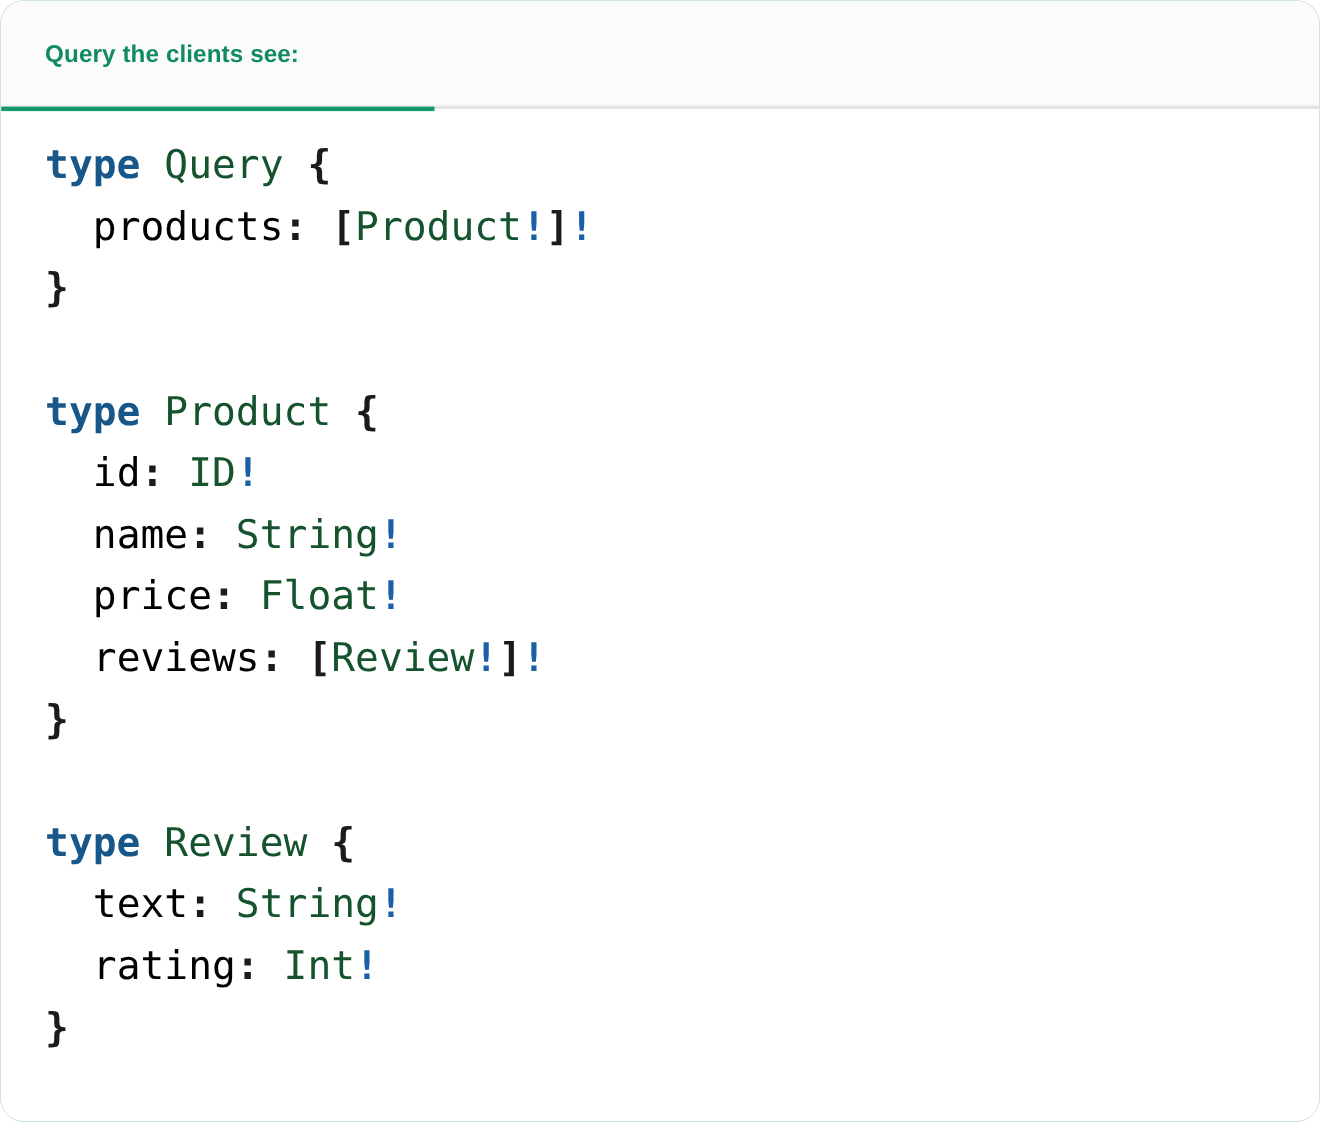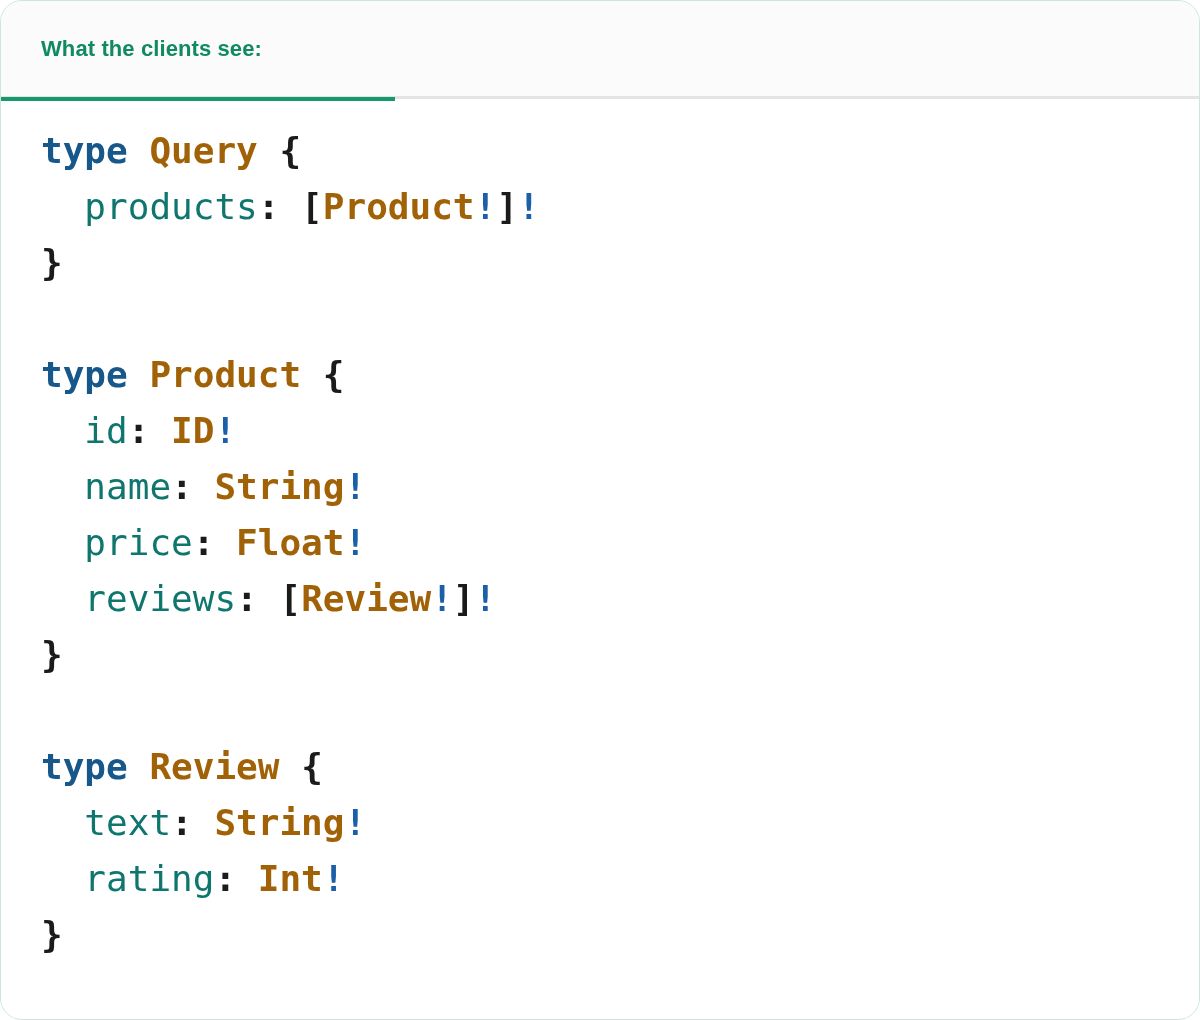--- a/index.html
+++ b/index.html
@@ -86,34 +86,34 @@
   .code-line {
     min-height: 56px;
     white-space: pre;
   }
   .code-line.blank {
     height: 56px;
   }
 
   
   .tok-kw    { color: #17578a; font-weight: 700; text-align: center; }
-  .tok-type  { color: #a16207; font-weight: bold; }
-  .tok-field { color: #0f766e; }
+  .tok-type  { color: #14532d; }
+  .tok-field { color: #000000; }
   .tok-punct { color: #1b1b1b; font-weight: 700; }
   .tok-bang  { color: #1a5fa8; font-weight: 700; }
   .tok-plain { color: #1b1b1b; }
 </style>
 </head>
 <body>
 
 <div class="panel">
 
   <div class="tabstrip">
     <div class="tab">
-      <span class="tab-label">What the clients see:</span>
+      <span class="tab-label">Query the clients see:</span>
     </div>
   </div>
 
   <div class="code-area">
     <pre class="code"><div class="code-line"><span class="tok-kw">type</span><span class="tok-plain"> </span><span class="tok-type">Query</span><span class="tok-plain"> </span><span class="tok-punct">{</span></div><div class="code-line"><span class="tok-plain">  </span><span class="tok-field">products</span><span class="tok-punct">: </span><span class="tok-punct">[</span><span class="tok-type">Product</span><span class="tok-bang">!</span><span class="tok-punct">]</span><span class="tok-bang">!</span></div><div class="code-line"><span class="tok-punct">}</span></div><div class="code-line blank">&nbsp;</div><div class="code-line"><span class="tok-kw">type</span><span class="tok-plain"> </span><span class="tok-type">Product</span><span class="tok-plain"> </span><span class="tok-punct">{</span></div><div class="code-line"><span class="tok-plain">  </span><span class="tok-field">id</span><span class="tok-punct">: </span><span class="tok-type">ID</span><span class="tok-bang">!</span></div><div class="code-line"><span class="tok-plain">  </span><span class="tok-field">name</span><span class="tok-punct">: </span><span class="tok-type">String</span><span class="tok-bang">!</span></div><div class="code-line"><span class="tok-plain">  </span><span class="tok-field">price</span><span class="tok-punct">: </span><span class="tok-type">Float</span><span class="tok-bang">!</span></div><div class="code-line"><span class="tok-plain">  </span><span class="tok-field">reviews</span><span class="tok-punct">: </span><span class="tok-punct">[</span><span class="tok-type">Review</span><span class="tok-bang">!</span><span class="tok-punct">]</span><span class="tok-bang">!</span></div><div class="code-line"><span class="tok-punct">}</span></div><div class="code-line blank">&nbsp;</div><div class="code-line"><span class="tok-kw">type</span><span class="tok-plain"> </span><span class="tok-type">Review</span><span class="tok-plain"> </span><span class="tok-punct">{</span></div><div class="code-line"><span class="tok-plain">  </span><span class="tok-field">text</span><span class="tok-punct">: </span><span class="tok-type">String</span><span class="tok-bang">!</span></div><div class="code-line"><span class="tok-plain">  </span><span class="tok-field">rating</span><span class="tok-punct">: </span><span class="tok-type">Int</span><span class="tok-bang">!</span></div><div class="code-line"><span class="tok-punct">}</span></div></pre>
   </div>
 
 </div>
 
 </body></html>

